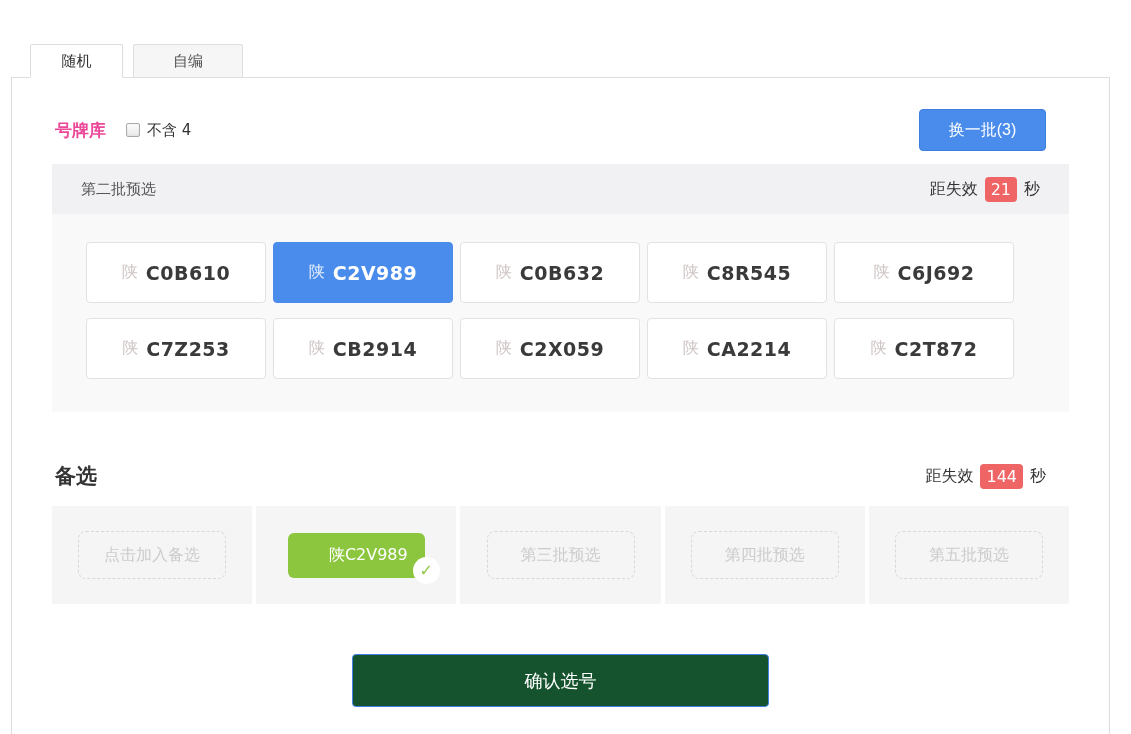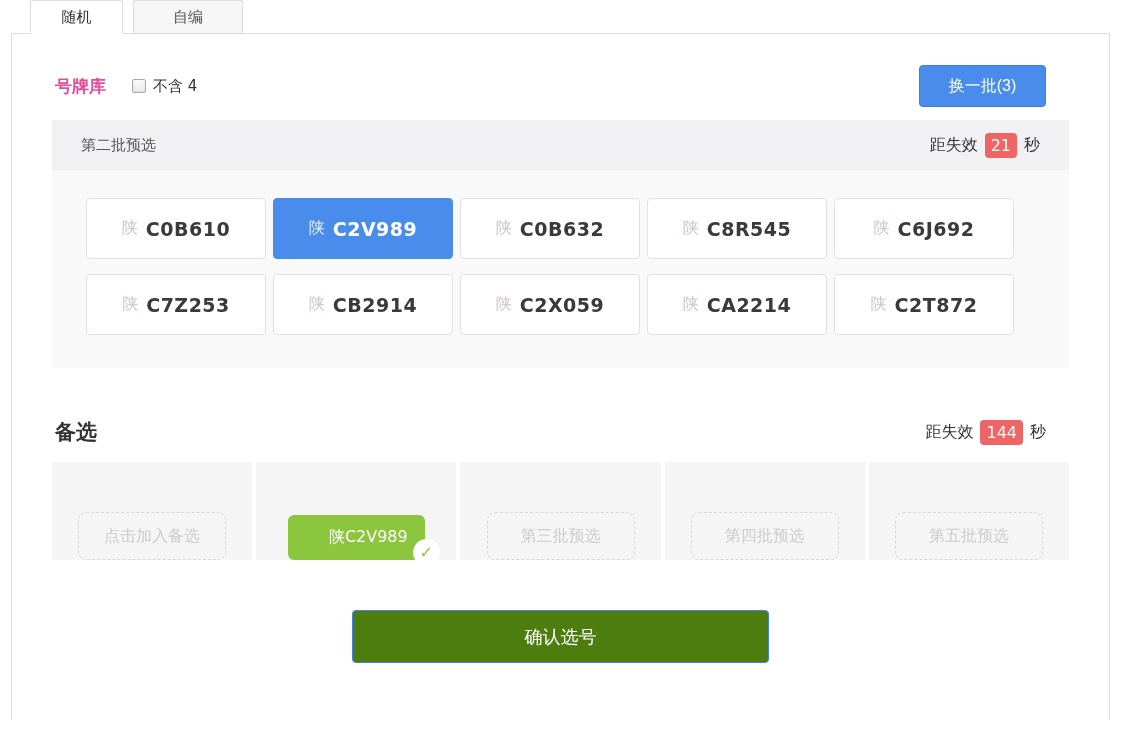--- a/index.html
+++ b/index.html
@@ -4,36 +4,36 @@
 <style>
   * { margin:0; padding:0; box-sizing:border-box; }
   html,body { background:#fff; }
   body {
     width:1131px; height:734px;
     font-family:"DejaVu Sans","Liberation Sans",sans-serif;
     color:#333; overflow:hidden; position:relative;
   }
   
   .tabs { display:flex; margin-left:11px; padding-left:19px; 
-          position:relative; z-index:2; }
+          position:relative; z-index:2;margin-top:44px; }
   .tab { height:34px; line-height:32px; text-align:center;
          border:1px solid #ddd; border-radius:2px 2px 0 0;
          background:#f6f6f6; color:#555; font-size:15px; cursor:pointer;
          margin-bottom:-1px; }
   .tab-random { width:93px; margin-right:10px; }
   .tab-custom { width:110px; }
   .tab.active { background:#fff; color:#333; border-bottom:1px solid #fff; }
   
   .container { margin-left:11px; width:1099px; height:687px;
                border:1px solid #ddd; border-bottom:none; background:#fff;
                position:relative; z-index:1; }
   
   .lib-row { display:flex; align-items:center; padding:31px 63px 0 43px; }
   .lib-title { font-size:17px; font-weight:bold; color:#ec4899; }
-  .chk-wrap { display:flex; align-items:center; margin-left:26px; cursor:pointer; }
+  .chk-wrap { display:flex; align-items:center; margin-left:20px; cursor:pointer; }
   .checkbox { width:14px; height:14px; border:1px solid #aaa; border-radius:2px;
               background:linear-gradient(#fdfdfd,#e8e8e8);
               box-shadow:inset 0 0 2px rgba(0,0,0,.08); }
   .chk-label { font-size:15px; color:#333; margin-left:7px; }
   .refresh-btn { margin-left:auto; width:127px; height:42px;
                  background:#4a8ceb; border:1px solid #3c7ee0; border-radius:4px;
                  color:#fff; font-size:16px; cursor:pointer; }
   
   .section { margin:13px 40px 0 40px; background:#f9f9fa; }
   .band { height:50px; background:#f1f1f4; display:flex; align-items:center;
@@ -52,36 +52,36 @@
   .plate-num  { color:#3a3a3a; font-size:19px; font-weight:bold;
                 letter-spacing:.5px; }
   .plate-card.selected { background:#4a8ceb; border-color:#4a8ceb; }
   .plate-card.selected .plate-prov { color:rgba(255,255,255,.85); }
   .plate-card.selected .plate-num  { color:#fff; }
   
   .backup-header { display:flex; align-items:center; padding:50px 63px 0 43px; }
   .backup-title { font-size:21px; font-weight:bold; color:#333; }
   .backup-row { display:flex; gap:4px; margin:16px 40px 0 40px; }
   .backup-cell { flex:1; height:98px; background:#f5f5f6;
-                 display:flex; align-items:flex-end; justify-content:center; }
+                 display:flex; align-items:center; justify-content:center; }
   .slot-empty { width:148px; height:48px; border:1px dashed #d8d8d8;
                 border-radius:8px; background:transparent; color:#ccc;
                 font-size:16px; display:flex; align-items:center;
                 justify-content:center; cursor:pointer; }
   .slot-filled { width:137px; height:45px; background:#8cc63e;
                  border-radius:6px; color:#fff; font-size:16px;
                  display:flex; align-items:center; justify-content:center;
                  position:relative; cursor:pointer;padding-left:24px; }
   .check-badge { position:absolute; right:-15px; bottom:-6px;
                  width:27px; height:27px; background:#fff; border-radius:50%;
                  color:#8cc63e; font-size:16px; font-weight:bold;
                  display:flex; align-items:center; justify-content:center; }
   
   .confirm-btn { display:block; margin:50px auto 0; width:417px; height:53px;
-                 background:#4d7c0f; border:1px solid #4381e6; border-radius:4px;
+                 background:#14532d; border:1px solid #4381e6; border-radius:4px;
                  color:#fff; font-size:18px; cursor:pointer; }
 </style>
 </head>
 <body>
 
 <div class="tabs">
   <div class="tab tab-random active">随机</div>
   <div class="tab tab-custom">自编</div>
 </div>
 

